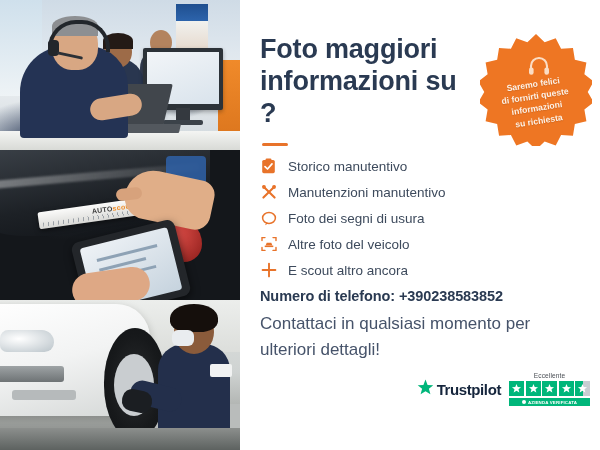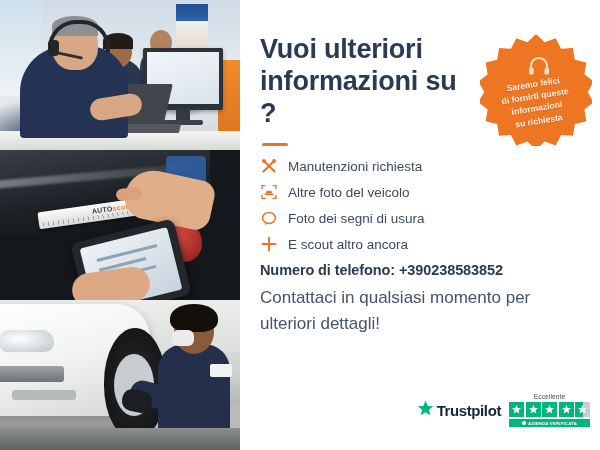--- a/index.html
+++ b/index.html
@@ -98,21 +98,21 @@
 
   
   .seal{position:absolute;right:8px;top:34px;width:112px;height:112px;}
   .seal .star{position:absolute;inset:0;background:#ee7623;
     clip-path:polygon(50% 0%,57.7% 7.4%,67.6% 3.8%,72.4% 13.2%,83% 12.6%,84.7% 23.1%,95% 25.5%,93.2% 36%,101.5% 42.5%,96.2% 51.7%,101.5% 60.9%,93.2% 67.4%,95% 77.9%,84.7% 80.3%,83% 90.8%,72.4% 90.2%,67.6% 99.6%,57.7% 96%,50% 103.4%,42.3% 96%,32.4% 99.6%,27.6% 90.2%,17% 90.8%,15.3% 80.3%,5% 77.9%,6.8% 67.4%,-1.5% 60.9%,3.8% 51.7%,-1.5% 42.5%,6.8% 36%,5% 25.5%,15.3% 23.1%,17% 12.6%,27.6% 13.2%,32.4% 3.8%,42.3% 7.4%);}
   .seal .hs{position:absolute;left:48px;top:22px;color:#fbddc4;}
   .seal .lines{position:absolute;left:12px;top:44px;width:88px;transform:rotate(-9deg);text-align:center;}
   .seal .lines div{font-size:8.6px;font-weight:700;color:#fdf0e4;line-height:1.42;text-shadow:0 1px 1px rgba(0,0,0,.12);}
 
   
-  .tp{position:absolute;right:10px;bottom:23px;display:flex;align-items:center;gap:8px;}
+  .tp{position:absolute;right:10px;bottom:44px;display:flex;align-items:center;gap:8px;}
   .tplogo{display:flex;align-items:center;gap:3px;}
   .tplogo .tpname{font-size:15px;font-weight:700;color:#15253c;letter-spacing:-.4px;}
   .tprate{display:flex;flex-direction:column;align-items:center;gap:2px;}
   .tprate .exc{font-size:6.6px;color:#4a4f55;letter-spacing:.1px;}
   .stars{display:flex;gap:1.5px;}
   .stars .sq{width:15px;height:15px;background:#00b67a;display:flex;align-items:center;justify-content:center;}
   .stars .sq.half{background:linear-gradient(90deg,#00b67a 52%,#c8cdd2 52%);}
   .verif{display:flex;align-items:center;justify-content:center;gap:2px;background:#00b67a;width:100%;padding:1.5px 0;}
   .verif span{font-size:4.4px;color:#fff;font-weight:700;letter-spacing:.15px;}
 </style>
@@ -190,60 +190,70 @@
       <div class="mhair"></div>
       <div class="mask"></div>
       <div class="lift"></div>
     </div>
 
   </div>
 
   <div class="panel">
 
     <h1 class="headline">
-      <span>Vuoi ulteriori</span><br>
+      <span>Foto maggiori</span><br>
       <span>informazioni su ?</span>
     </h1>
 
     <div class="rule"></div>
 
     <ul class="feats">
 
+      <li>
+        <span class="ic">
+          <svg width="15" height="16" viewBox="0 0 15 16">
+            <rect x="1.2" y="2" width="12.6" height="13.2" rx="1.6" fill="#e8732a"></rect>
+            <rect x="4.6" y="0.4" width="5.8" height="3.2" rx="1" fill="#e8732a"></rect>
+            <path d="M4 8.6 L6.5 11 L11 5.9" stroke="#ffffff" stroke-width="1.7" fill="none" stroke-linecap="round" stroke-linejoin="round"></path>
+          </svg>
+        </span>
+        <span class="ftxt">Storico manutentivo</span>
+      </li>
 
       <li>
         <span class="ic">
           <svg width="16" height="16" viewBox="0 0 16 16">
             <path d="M2.4 2.4 L13.6 13.6" stroke="#e8732a" stroke-width="2.1" stroke-linecap="round"></path>
             <path d="M13.6 2.4 L2.4 13.6" stroke="#e8732a" stroke-width="2.1" stroke-linecap="round"></path>
             <circle cx="3" cy="3" r="1.9" fill="#e8732a"></circle>
             <circle cx="13" cy="3" r="1.9" fill="#e8732a"></circle>
           </svg>
         </span>
-        <span class="ftxt">Manutenzioni richiesta</span>
+        <span class="ftxt">Manutenzioni manutentivo</span>
+      </li>
+
+      <li>
+        <span class="ic">
+          <svg width="16" height="15" viewBox="0 0 16 15">
+            <ellipse cx="8" cy="7" rx="6.4" ry="5.4" fill="none" stroke="#e8732a" stroke-width="1.5"></ellipse>
+            <path d="M5.4 11.4 L4 14.2 L7.6 12.2 Z" fill="#e8732a"></path>
+          </svg>
+        </span>
+        <span class="ftxt">Foto dei segni di usura</span>
       </li>
 
       <li>
         <span class="ic">
           <svg width="16" height="16" viewBox="0 0 16 16">
             <path d="M1 4.6V1.6h3M15 4.6V1.6h-3M1 11.4v3h3M15 11.4v3h-3" stroke="#e8732a" stroke-width="1.4" fill="none" stroke-linecap="round"></path>
             <path d="M3.7 9.6h8.6v1.5H3.7z" fill="#e8732a"></path>
             <path d="M4.6 9.6 5.7 6.7h4.6l1.1 2.9z" fill="#e8732a"></path>
           </svg>
         </span>
         <span class="ftxt">Altre foto del veicolo</span>
-      </li>
-
-      <li>
-        <span class="ic">
-          <svg width="16" height="15" viewBox="0 0 16 15">
-            <ellipse cx="8" cy="7" rx="6.4" ry="5.4" fill="none" stroke="#e8732a" stroke-width="1.5"></ellipse>
-            <path d="M5.4 11.4 L4 14.2 L7.6 12.2 Z" fill="#e8732a"></path>
-          </svg>
-        </span>
-        <span class="ftxt">Foto dei segni di usura</span>
       </li>
 
       <li>
         <span class="ic">
           <svg width="16" height="16" viewBox="0 0 16 16">
             <path d="M8 1.6V14.4M1.6 8H14.4" stroke="#e8732a" stroke-width="1.9" stroke-linecap="round"></path>
           </svg>
         </span>
         <span class="ftxt">E scout altro ancora</span>
       </li>

